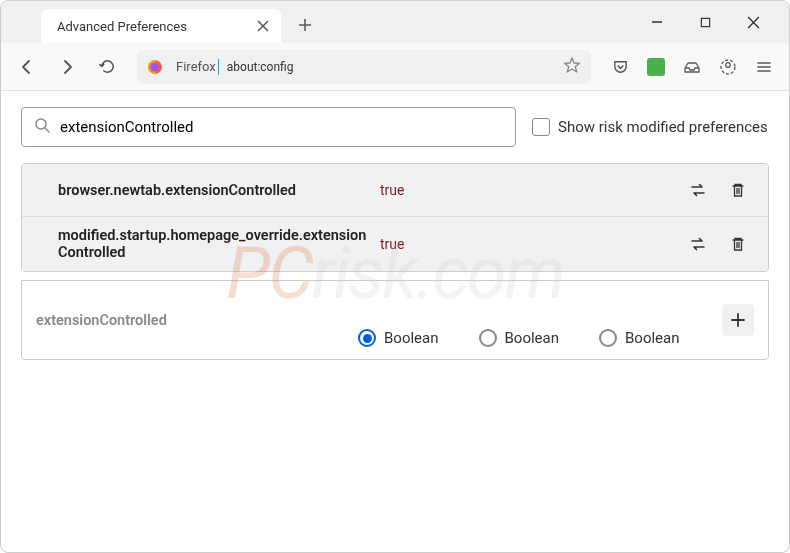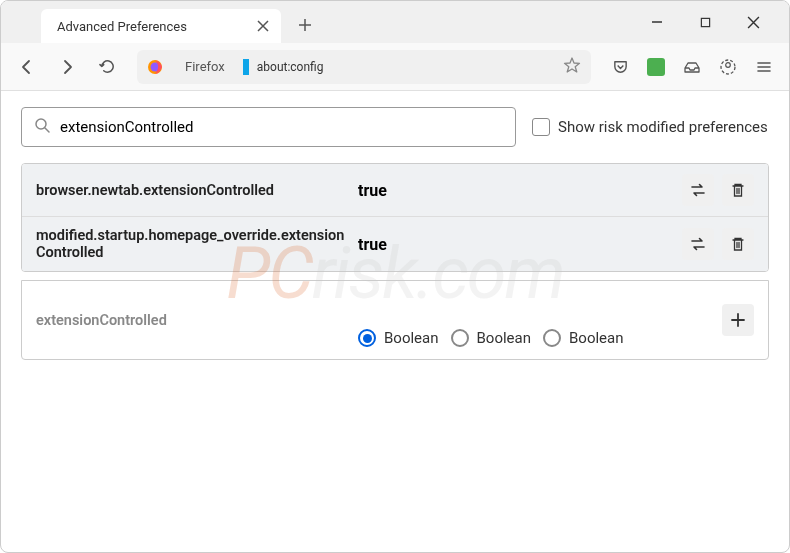--- a/index.html
+++ b/index.html
@@ -9,49 +9,49 @@
     .tab { display: flex; align-items: center; background: #fff; height: 34px; margin-top: 8px; margin-left: 40px; padding: 0 10px 0 16px; border-radius: 6px 6px 0 0; width: 240px; justify-content: space-between; }
     .tab-title { font-size: 13px; color: #333; }
     .tab-close { width: 16px; height: 16px; display: flex; align-items: center; justify-content: center; color: #555; cursor: pointer; }
     .newtab-btn { width: 28px; height: 28px; display: flex; align-items: center; justify-content: center; margin-left: 10px; margin-top: 6px; color: #555; cursor: pointer; border-radius: 4px; }
     .window-controls { margin-left: auto; display: flex; gap: 8px; padding-right: 16px; }
     .win-btn { width: 40px; height: 32px; display: flex; align-items: center; justify-content: center; color: #333; cursor: pointer; }
     
     .toolbar { height: 48px; display: flex; align-items: center; padding: 0 8px; gap: 4px; background: #f9f9f9; border-bottom: 1px solid #e0e0e0; }
     .nav-btn { width: 36px; height: 36px; display: flex; align-items: center; justify-content: center; color: #555; cursor: pointer; border-radius: 4px; }
     .urlbar { flex: 1; height: 34px; background: #f0f0f0; border-radius: 6px; display: flex; align-items: center; padding: 0 10px; margin: 0 8px; gap: 8px; }
-    .urlbar-identity { display: flex; align-items: center; gap: 22px; padding-right: 18px; border-right: 6px solid #0ea5e9; }
+    .urlbar-identity { display: flex; align-items: center; gap: 13px; padding-right: 2px; border-right: 1px solid #0ea5e9; }
     .firefox-icon { width: 16px; height: 16px; }
     .identity-text { font-size: 13px; color: #555; }
     .url-text { font-size: 12px; color: #333; flex: 1; }
     .star-icon { color: #888; cursor: pointer; }
     .toolbar-icons { display: flex; gap: 2px; align-items: center; }
     .tb-icon { width: 34px; height: 34px; display: flex; align-items: center; justify-content: center; color: #555; cursor: pointer; border-radius: 4px; }
     .ext-green { width: 18px; height: 18px; background: #4caf50; border-radius: 3px; }
     
     .content { padding: 16px 20px; position: relative; }
     .search-row { display: flex; align-items: center; gap: 16px; margin-bottom: 16px; }
     .search-box { flex: 1; height: 40px; border: 1px solid #999; border-radius: 4px; display: flex; align-items: center; padding: 0 12px; gap: 10px; max-width: 495px; }
     .search-icon { color: #888; }
     .search-input { border: none; outline: none; font-size: 15px; flex: 1; background: transparent; }
     .checkbox-row { display: flex; align-items: center; gap: 8px; font-size: 15px; color: #333; }
     .checkbox { width: 18px; height: 18px; border: 1.5px solid #888; border-radius: 3px; cursor: pointer; }
     
     .prefs-table { border: 1px solid #ccc; border-radius: 4px; overflow: hidden; }
     .pref-row { display: flex; align-items: center; padding: 10px 14px; border-bottom: 1px solid #ddd; gap: 12px; min-height: 46px; }
     .pref-row:last-child { border-bottom: none; }
     .pref-row.modified { background: #eff1f3; }
-    .pref-name { font-weight: 600; font-size: 14.5px; color: #222; width: 310px; word-break: break-word; }
-    .pref-value { font-weight: 700; font-size: 16px; color: #000000; flex: 1; }
+    .pref-name { font-weight: 600; font-size: 14.5px; color: #222; width: 310px; word-break: break-word; margin-left: 22px; }
+    .pref-value { font-weight: 400; font-size: 14px; color: #7f1d1d; flex: 1; }
     .pref-actions { display: flex; gap: 8px; }
     .action-btn { width: 32px; height: 32px; display: flex; align-items: center; justify-content: center; border: none; background: #f0f0f0; border-radius: 4px; cursor: pointer; color: #333; }
     
     .new-pref-row { display: flex; align-items: center; padding: 12px 14px; gap: 12px; border: 1px solid #ccc; border-top: none; border-radius: 0 0 4px 4px; margin-top: 8px; border-top: 1px solid #ccc; }
     .new-pref-name { font-weight: 600; font-size: 14.5px; color: #888; width: 310px; }
-    .type-options { display: flex; gap: 12px; flex: 1; align-items: center; margin-top: 36px; }
+    .type-options { display: flex; gap: 40px; flex: 1; align-items: center; margin-top: 36px; }
     .radio-option { display: flex; align-items: center; gap: 8px; font-size: 15px; color: #333; cursor: pointer; }
     .radio { width: 18px; height: 18px; border: 2px solid #888; border-radius: 50%; display: flex; align-items: center; justify-content: center; }
     .radio.selected { border-color: #0060df; }
     .radio.selected::after { content: ''; width: 9px; height: 9px; background: #0060df; border-radius: 50%; }
     .add-btn { width: 32px; height: 32px; display: flex; align-items: center; justify-content: center; background: #f0f0f0; border-radius: 4px; cursor: pointer; font-size: 20px; color: #333; border: none;}
     
     .watermark { position: absolute; bottom: 60px; left: 50%; transform: translateX(-50%); font-size: 72px; font-weight: normal; font-style: italic; color: rgba(200, 200, 200, 0.22); pointer-events: none; white-space: nowrap; letter-spacing: -2px;}
     .watermark .pc { color: rgba(220, 100, 40, 0.22); }
   </style>
 </head>

